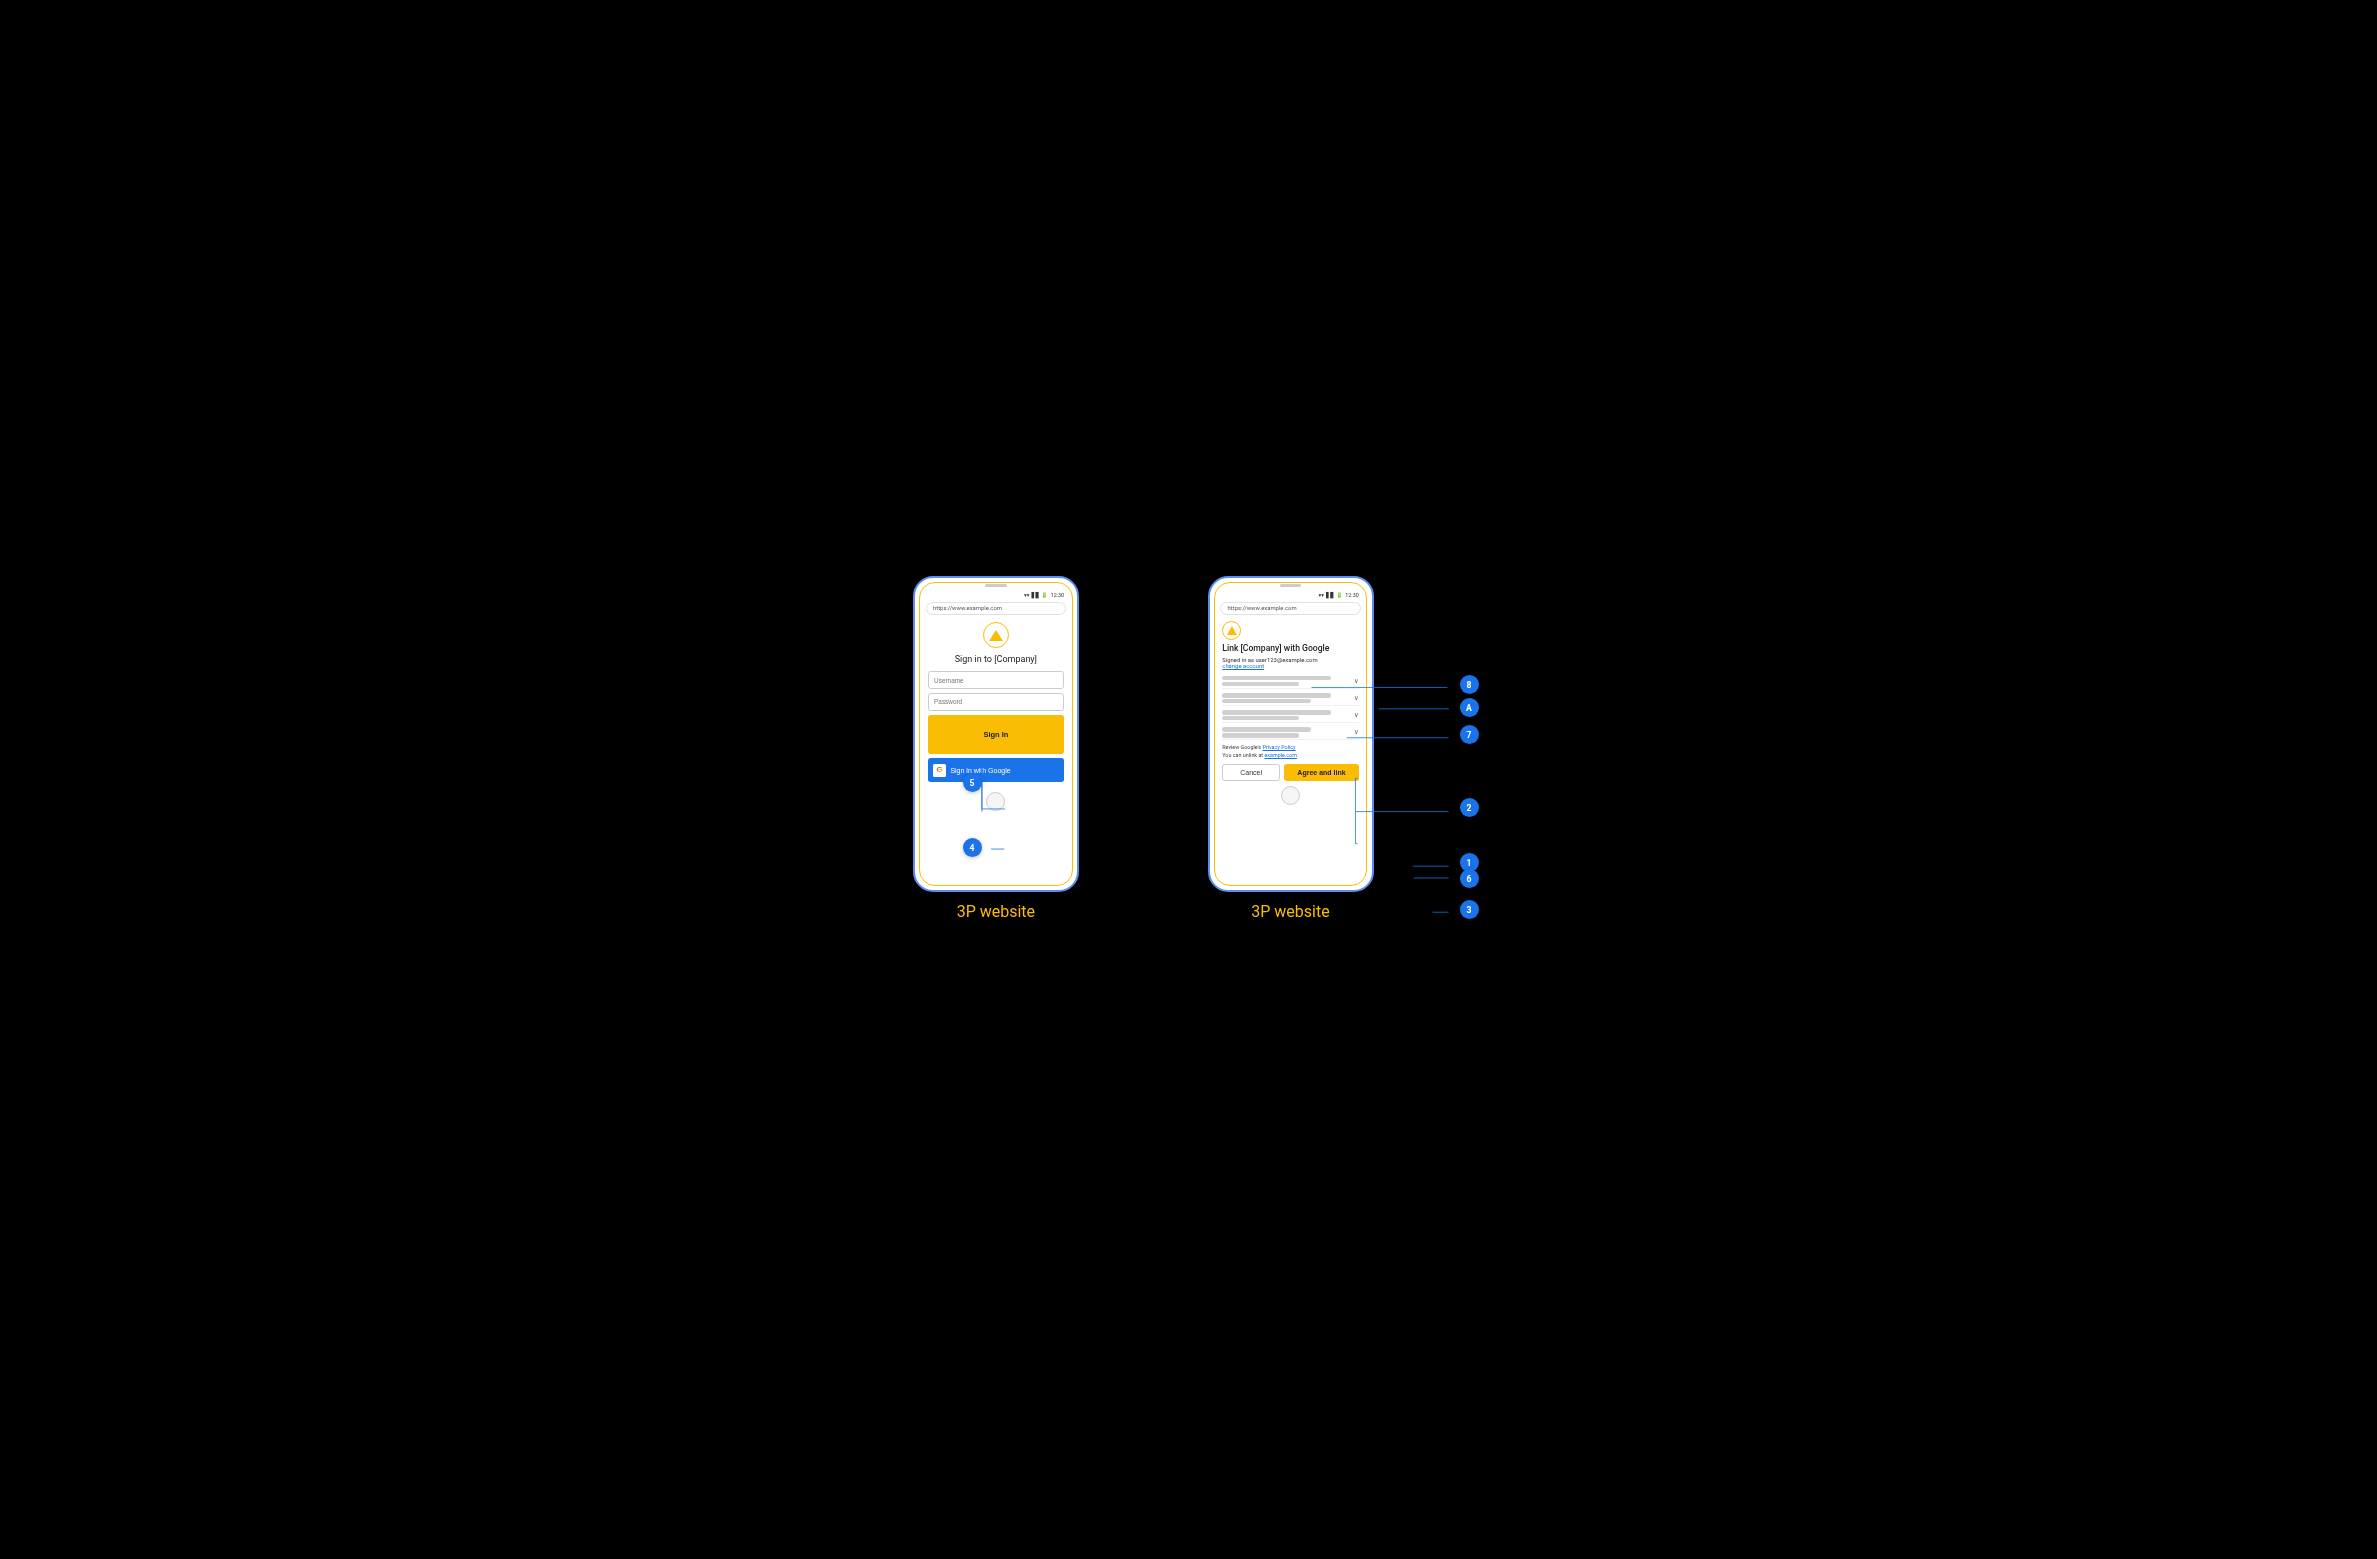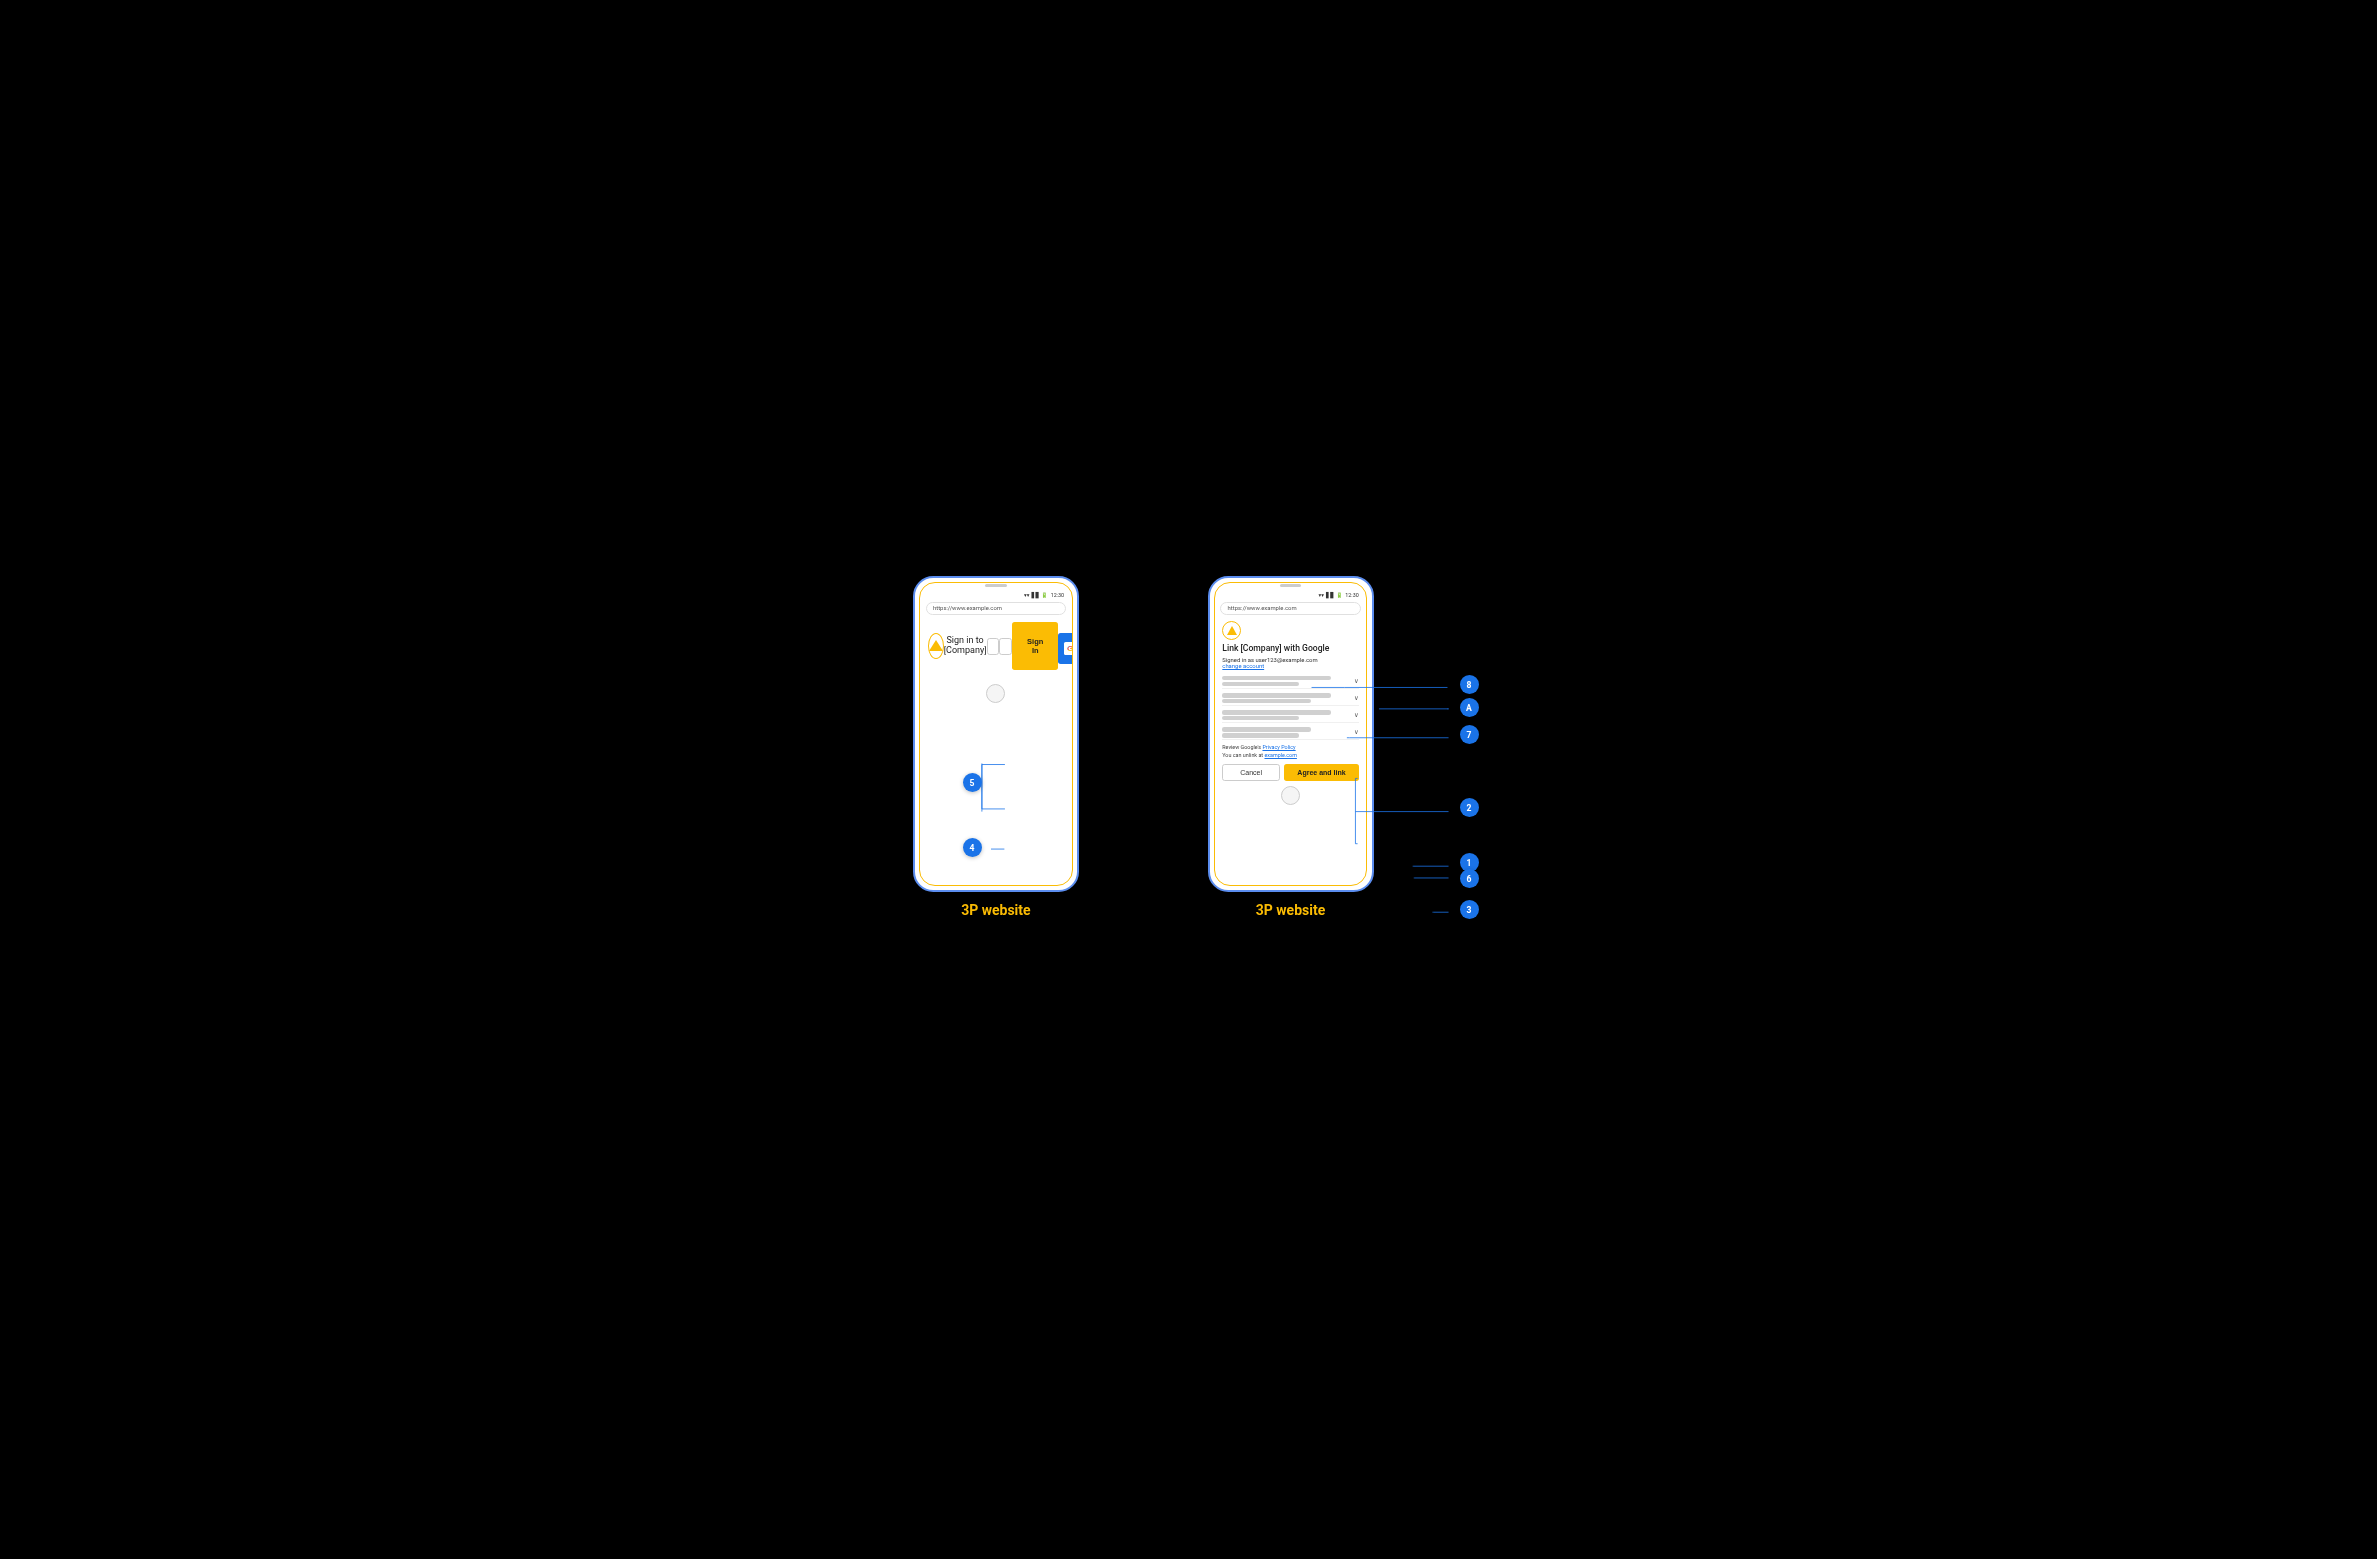--- a/index.html
+++ b/index.html
@@ -21,22 +21,22 @@
       gap: 43px;
     }
     .phone-wrapper {
       display: flex;
       flex-direction: column;
       align-items: center;
       gap: 9.6px;
     }
     .phone-label {
       color: #FBBC04;
-      font-size: 14px;
-      font-weight: 700;
+      font-size: 16px;
+      font-weight: 400;
     }
     
     .phone {
       width: 166px;
       height: 316px;
       background: #fff;
       border-radius: 20.3px;
       border: 2.7px solid #5B8DEF;
       position: relative;
       padding: 0;
@@ -82,21 +82,21 @@
       border-radius: 10.7px;
       padding: 2.7px 6.4px;
       font-size: 5.9px;
       color: #555;
       width: 100%;
     }
     
     .phone-content {
       padding: 4.3px 7.5px 0 7.5px;
       display: flex;
-      flex-direction: row;
+      flex-direction: column;
       align-items: center;
     }
     .company-logo {
       width: 26px;
       height: 26px;
       border-radius: 50%;
       border: 1.3px solid #FBBC04;
       display: flex;
       align-items: center;
       justify-content: center;

